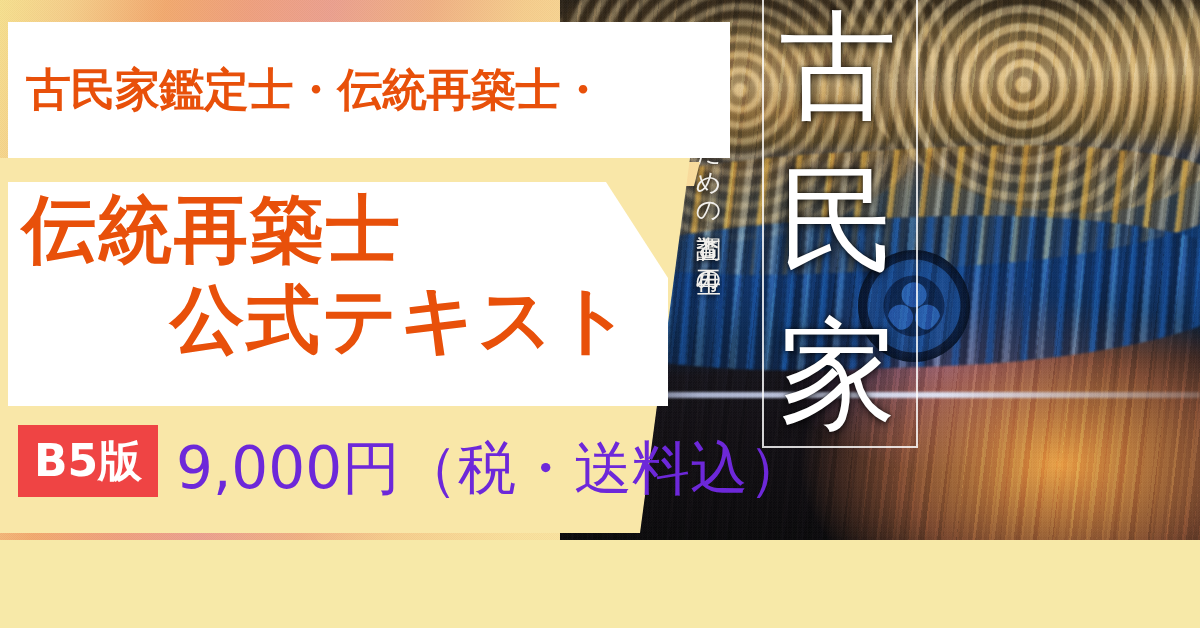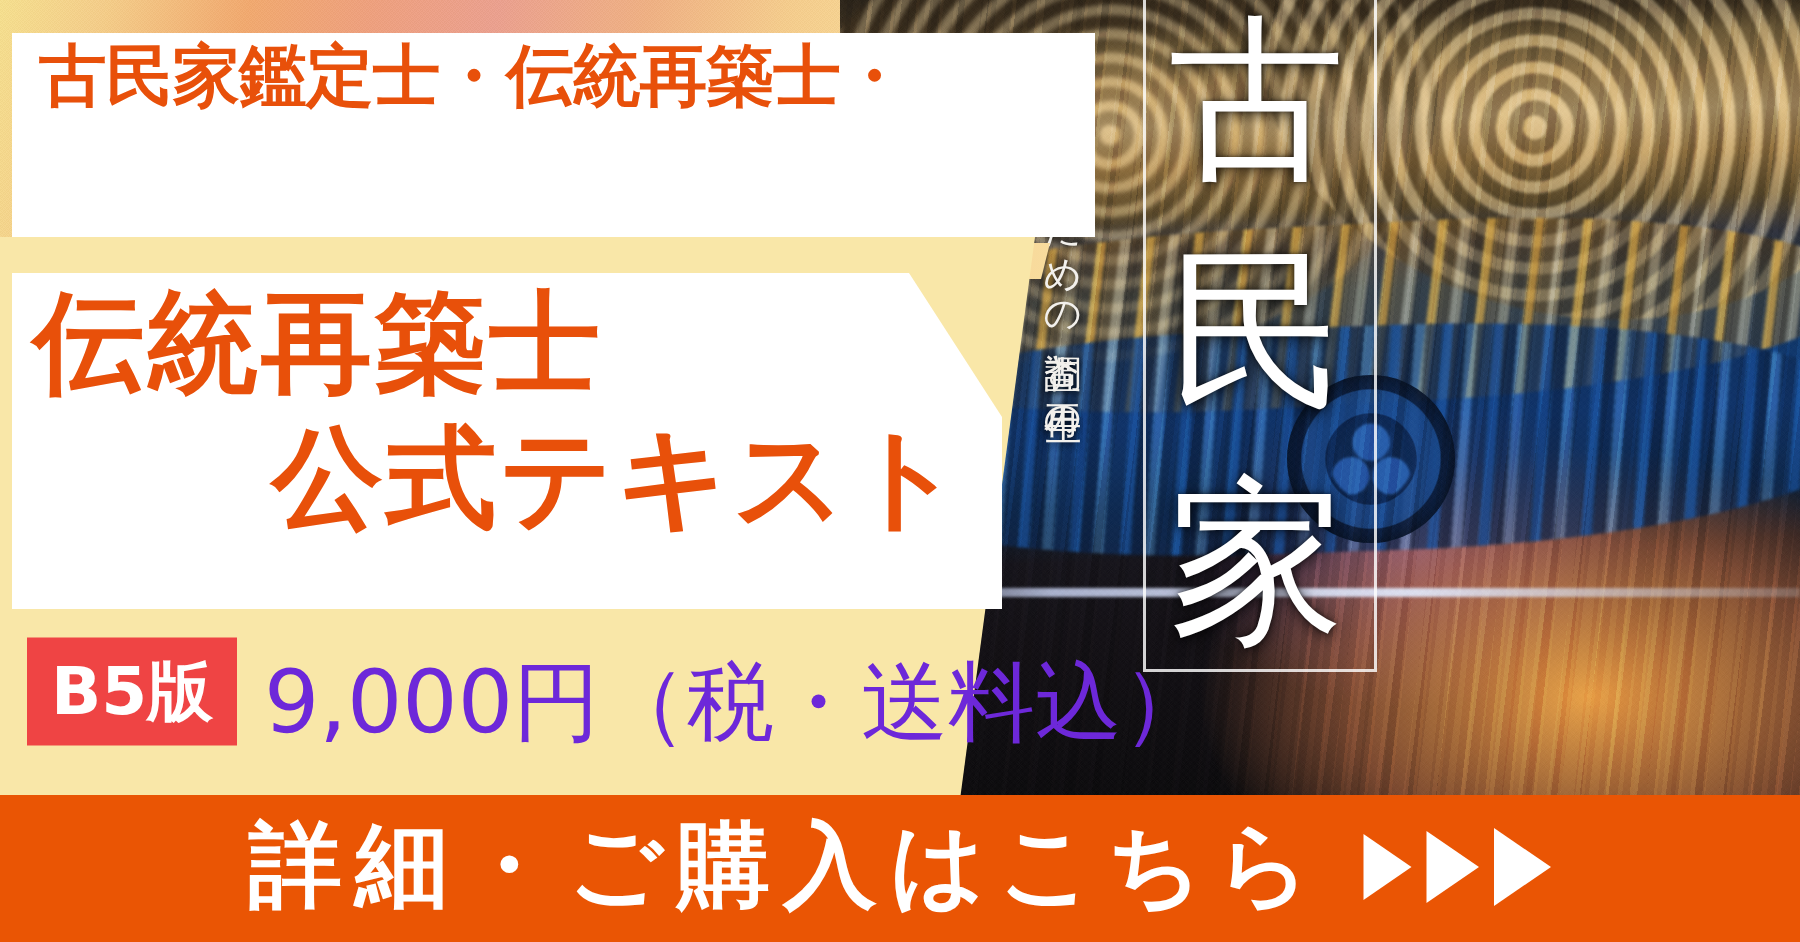--- a/index.html
+++ b/index.html
@@ -150,41 +150,41 @@
   .cream-slab-top{
     position:absolute;left:0;top:162px;width:760px;height:24px;
     background:linear-gradient(100deg,#f4c98b 0%,#f0b285 28%,#f3c088 58%,#f9e2a2 100%);
     clip-path:polygon(0 0, 700px 0, 694px 24px, 0 24px);
   }
 
   
   .panel-head{
     position:absolute;left:8px;top:22px;width:722px;height:136px;
     background:#ffffff;
-    display:flex;flex-direction:column;justify-content:space-between;
+    display:flex;flex-direction:column;justify-content:center;
     padding:0 0 0 18px;box-sizing:border-box;
   }
   .panel-head .line{
     color:#e8500a;font-weight:700;font-size:45px;line-height:1.30;
     letter-spacing:-0.5px;white-space:nowrap;
   }
   .panel-main-slant{
     position:absolute;left:8px;top:182px;width:700px;height:224px;
     background:#ffffff;
     clip-path:polygon(0 0, 598px 0, 660px 96px, 660px 224px, 0 224px);
   }
   .copy1{
     position:absolute;left:22px;top:190px;
     color:#e8500a;font-weight:700;font-size:74px;line-height:1.06;
     letter-spacing:2px;white-space:nowrap;
   }
   .copy2{
     position:absolute;left:170px;top:280px;
     color:#e8500a;font-weight:700;font-size:74px;line-height:1.06;
-    letter-spacing:2px;white-space:nowrap;margin-left:11px;
+    letter-spacing:2px;white-space:nowrap;
   }
 
   
   .badge{
     position:absolute;left:18px;top:425px;width:140px;height:72px;
     background:#ef4444;color:#ffffff;
     display:flex;align-items:center;justify-content:center;
     font-weight:700;font-size:44px;letter-spacing:0;
     box-sizing:border-box;
   }
@@ -249,22 +249,14 @@
     <div class="line">古民家鑑定士・伝統再築士・</div>
   </div>
 
   <div class="panel-main-slant"></div>
   <div class="copy1">伝統再築士</div>
   <div class="copy2">公式テキスト</div>
 
   <div class="badge">B5版</div>
   <div class="price">9,000円（税・送料込）</div>
 
-  <div class="cta">
-    <div class="cta-text">詳細・ご購入はこちら</div>
-    <div class="arrows">
-      <span class="arrow a1"></span>
-      <span class="arrow a2"></span>
-      <span class="arrow a3"></span>
-    </div>
-  </div>
 
 </div>
 
 </body></html>

